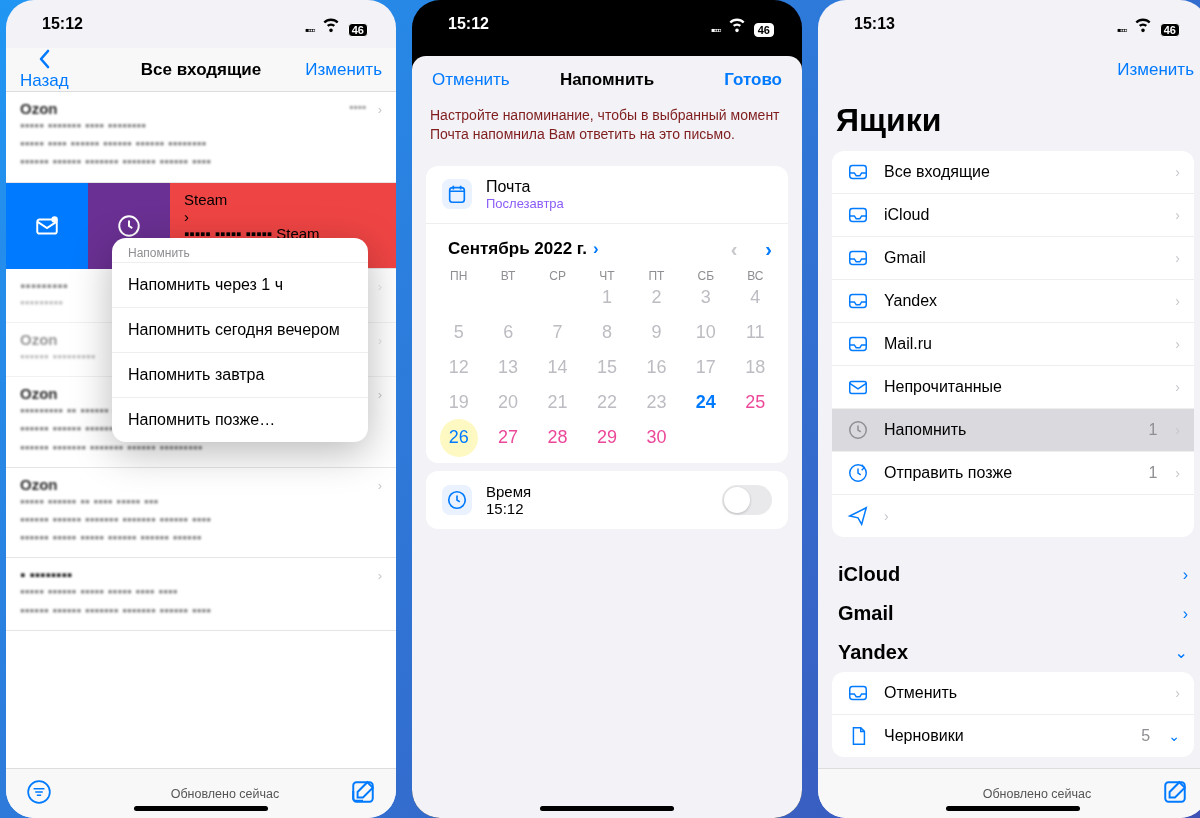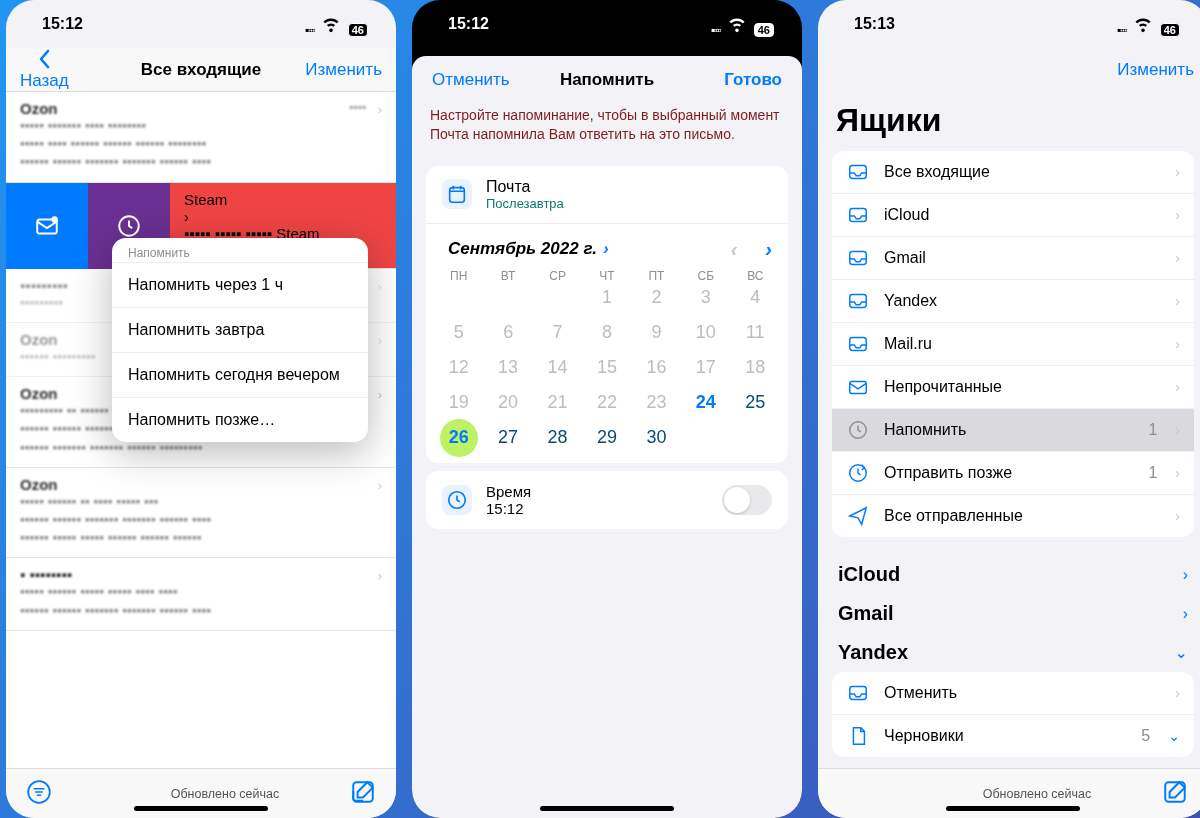--- a/index.html
+++ b/index.html
@@ -117,34 +117,34 @@
   }
   .card-head {
     display:flex; align-items:center; gap:14px; padding:12px 16px;
     border-bottom:0.5px solid #eee;
   }
   .cal-icon {
     width:30px; height:30px; border-radius:8px; background:#eaf2ff;
     display:flex; align-items:center; justify-content:center; color:#007aff;
   }
   .card-head .label { font-size:16px; }
-  .card-head .val { font-size:13px; color:#0f766e; }
+  .card-head .val { font-size:13px; color:#8b5cf6; }
   .month-row {
     display:flex; align-items:center; justify-content:space-between;
-    padding: 14px 16px 8px; font-weight:700; font-size:17px;font-style:italic;
+    padding: 14px 16px 8px; font-weight:700; font-size:17px;
   }
   .month-row .arrows { display:flex; gap:28px; color:#007aff; font-size:20px;}
   .month-row .name span { color:#007aff; margin-left:6px;}
   .dow { display:grid; grid-template-columns:repeat(7,1fr); padding:0 8px; font-size:12px; color:#8e8e93; text-align:center;}
   .days { display:grid; grid-template-columns:repeat(7,1fr); padding:4px 8px 14px; text-align:center; row-gap:14px;}
   .day { font-size:18px; color:#bcbcc2;}
-  .day.avail { color:#0c4a6e; font-weight:500;}
+  .day.avail { color:#ec4899; font-weight:500;}
   .day.today { color:#007aff; font-weight:700;}
   .day.sel {
-    background:#bef264; color:#007aff; font-weight:700;
+    background:#fef9c3; color:#007aff; font-weight:400;
     width:38px; height:38px; border-radius:50%;
     display:flex; align-items:center; justify-content:center; margin:0 auto;
     margin-top:-8px; margin-bottom:-8px;text-align:right;
   }
   .time-row {
     display:flex; align-items:center; gap:14px; padding:12px 16px;
     justify-content:space-between;
   }
   .time-row .left { display:flex; align-items:center; gap:14px;}
   .switch {
@@ -261,22 +261,22 @@
     <div class="mail-item">
       <div class="from">▪ ▪▪▪▪▪▪▪▪</div>
         <div class="chev">›</div>
       <div class="subj">▪▪▪▪▪ ▪▪▪▪▪▪ ▪▪▪▪▪ ▪▪▪▪▪ ▪▪▪▪ ▪▪▪▪</div>
       <div class="prev">▪▪▪▪▪▪ ▪▪▪▪▪▪ ▪▪▪▪▪▪▪ ▪▪▪▪▪▪▪ ▪▪▪▪▪▪ ▪▪▪▪</div>
     </div>
 
     <div class="popup">
       <div class="popup-title">Напомнить</div>
       <div class="popup-item">Напомнить через 1 ч</div>
+      <div class="popup-item">Напомнить сегодня вечером</div>
       <div class="popup-item">Напомнить завтра</div>
-      <div class="popup-item">Напомнить сегодня вечером</div>
       <div class="popup-item">Напомнить позже…</div>
     </div>
   </div>
 
   <div class="toolbar">
     <span class="icon">
       <svg class="svg-lg" viewBox="0 0 24 24" fill="none" stroke="#007aff" stroke-width="1.6">
           <circle cx="12" cy="12" r="10"></circle>
           <path d="M7 9h10M8.5 12h7M10 15h4"></path>
         </svg>
@@ -510,21 +510,20 @@
     <span class="label">Отправить позже</span>
     <span class="count">1</span>
     <span class="chev">›</span>
       </div>
       <div class="row">
         <span class="ricon">
           <svg class="svg" viewBox="0 0 24 24" fill="none" stroke="currentColor" stroke-width="1.6">
             <path d="M3 12l18-9-5 18-4-7-9-2z"></path>
           </svg>
         </span>
-    <span class="label">Все отправленные</span>
 
     <span class="chev">›</span>
       </div>
     </div>
 
   <div id="sections">
       <div class="section-head">
         <span>iCloud</span>
         <span class="chev">›</span>
       </div>

